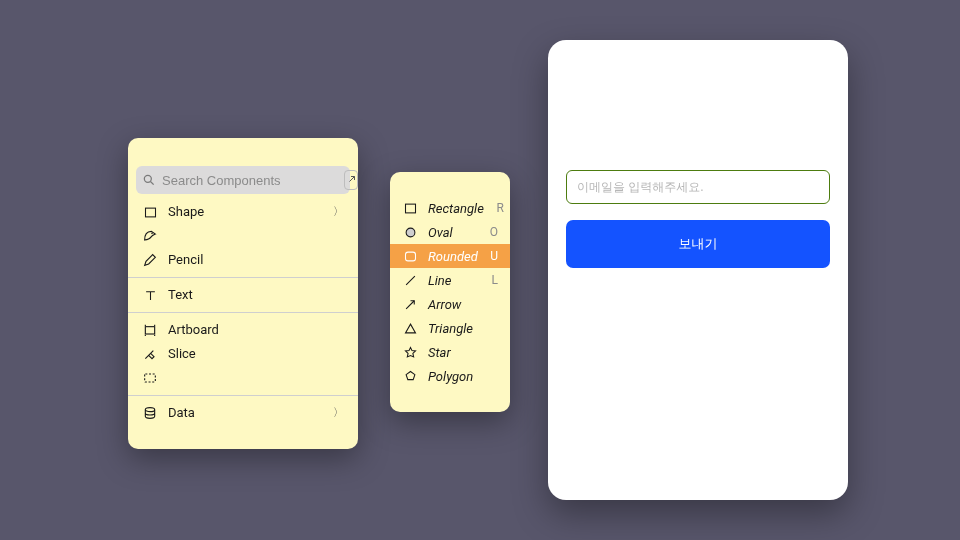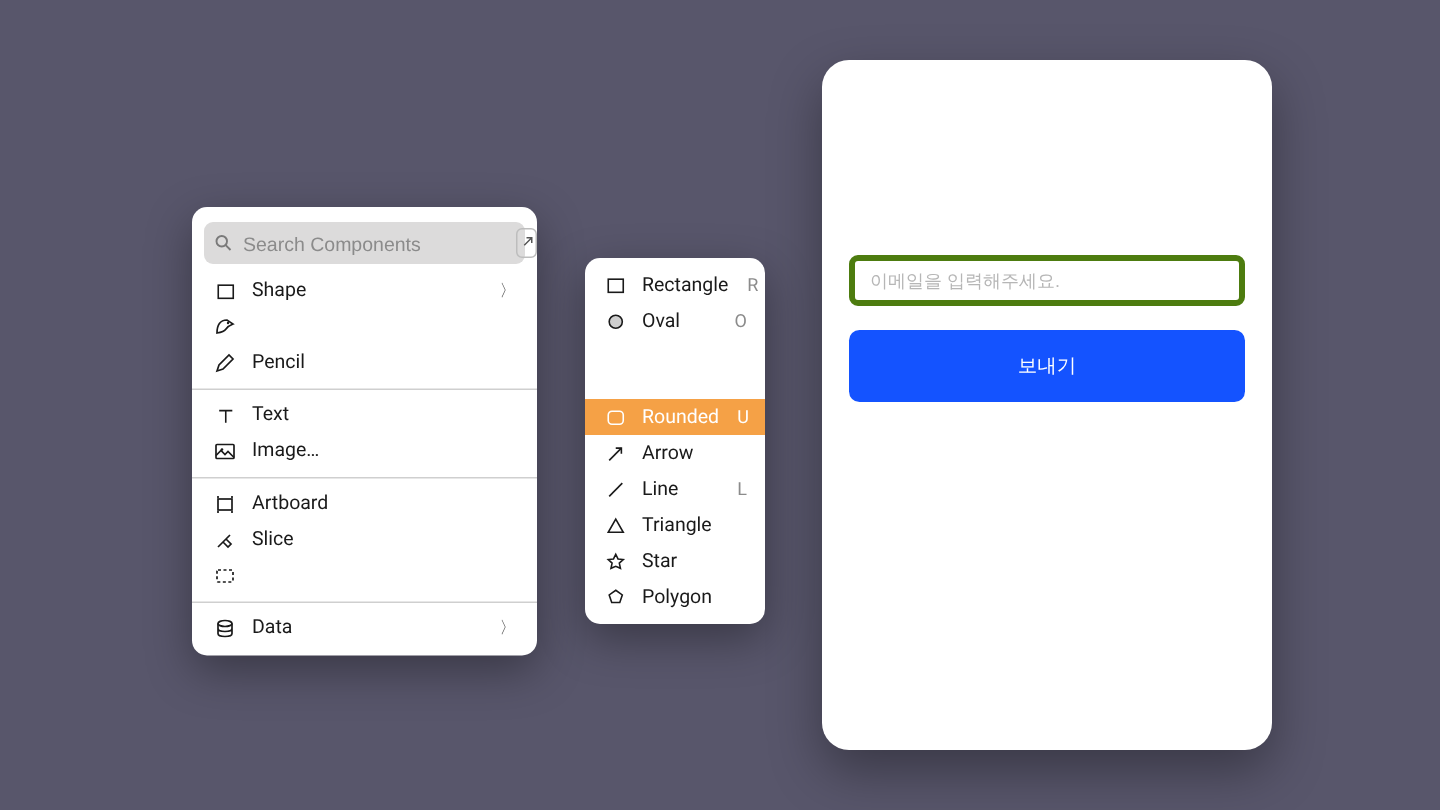--- a/index.html
+++ b/index.html
@@ -5,24 +5,24 @@
   * { box-sizing: border-box; margin: 0; padding: 0; }
   body {
     width: 960px; height: 540px;
     background: #58566b;
     font-family: -apple-system, "Segoe UI", Roboto, sans-serif;
     position: relative;
     overflow: hidden;
   }
   .panel {
     position: absolute;
-    background: #ffffff;
+    background: #fef9c3;
     border-radius: 10px;
     box-shadow: 0 10px 30px rgba(0,0,0,.35);
-    padding: 6px 0;
+    padding: 24px 0;
   }
   
   #insert-panel { left: 128px; top: 138px; width: 230px; }
   .search-row {
     margin: 4px 8px 6px 8px;
     display: flex; align-items: center;
     background: #dcdbdb;
     border-radius: 6px;
     padding: 4px 6px;
     gap: 6px;
@@ -50,35 +50,35 @@
   
   #shape-submenu { left: 390px; top: 172px; width: 120px; }
   .sub {
     display:flex; align-items:center;
     padding:4px 12px;
     font-size:13px; color:#1a1a1a;
     gap:10px;
     cursor:pointer;
   }
   .sub .icon { width:16px; height:16px; display:flex;align-items:center;justify-content:center;flex-shrink:0;}
-  .sub .label { flex:1; }
+  .sub .label { flex:1;font-style:italic; }
   .sub .key { font-size:12px; color:#8b8b8b; min-width:10px; text-align:right;}
-  .sub.active { background:#f5a146; color:#fff;margin-top:40px; }
+  .sub.active { background:#f5a146; color:#fff; }
   .sub.active .key { color:#fff; }
   
   #device {
     position:absolute; left:548px; top:40px;
     width:300px; height:460px;
     background:#fff; border-radius:18px;
     box-shadow:0 14px 34px rgba(0,0,0,.35);
     padding:130px 18px 0 18px;
   }
   #device input {
     width:100%; height:34px;
-    border:4px solid #4d7c0f; border-radius:6px;
+    border:1px solid #4d7c0f; border-radius:6px;
     padding:0 10px; font-size:12px; color:#333;
     outline:none;
   }
   #device input::placeholder { color:#b6b6b6; }
   #device button {
     margin-top:16px;
     width:100%; height:48px;
     background:#1453ff; color:#fff;
     border:none; border-radius:7px;
     font-size:13px; cursor:pointer;
@@ -131,30 +131,20 @@
       </div>
       <div class="sep"></div>
       <div class="item">
         <span class="icon">
           <svg width="15" height="15" viewBox="0 0 24 24">
             <path d="M5 6h14 M12 6v13" stroke="#1a1a1a" stroke-width="1.7" fill="none"></path>
           </svg>
         </span>
         <span class="label">Text</span>
       </div>
-      <div class="item">
-        <span class="icon">
-          <svg width="16" height="16" viewBox="0 0 24 24">
-            <rect x="3" y="5" width="18" height="14" rx="1" stroke="#1a1a1a" stroke-width="1.7" fill="none"></rect>
-            <path d="M3 16 l5 -5 4 4 3 -3 6 6" stroke="#1a1a1a" stroke-width="1.7" fill="none"></path>
-            <circle cx="9" cy="10" r="1.3" fill="#1a1a1a"></circle>
-          </svg>
-        </span>
-        <span class="label">Image…</span>
-      </div>
       <div class="sep"></div>
       <div class="item">
         <span class="icon">
           <svg width="16" height="16" viewBox="0 0 24 24">
             <rect x="5" y="7" width="14" height="11" stroke="#1a1a1a" stroke-width="1.7" fill="none"></rect>
             <path d="M5 4v2 M19 4v2 M5 21v-2 M19 21v-2" stroke="#1a1a1a" stroke-width="1.7" fill="none"></path>
           </svg>
         </span>
         <span class="label">Artboard</span>
       </div>
@@ -211,35 +201,35 @@
         <svg width="15" height="15" viewBox="0 0 24 24">
           <rect x="4" y="5" width="16" height="14" rx="4" stroke="#ffffff" stroke-width="1.7" fill="none"></rect>
         </svg>
       </span>
       <span class="label">Rounded</span>
       <span class="key">U</span>
     </div>
     <div class="sub">
       <span class="icon">
         <svg width="15" height="15" viewBox="0 0 24 24">
+          <line x1="5" y1="19" x2="19" y2="5" stroke="#1a1a1a" stroke-width="1.7" fill="none"></line>
+        </svg>
+      </span>
+      <span class="label">Line</span>
+      <span class="key">L</span>
+    </div>
+    <div class="sub">
+      <span class="icon">
+        <svg width="15" height="15" viewBox="0 0 24 24">
           <line x1="5" y1="19" x2="18" y2="6" stroke="#1a1a1a" stroke-width="1.7" fill="none"></line>
           <path d="M12 6h6v6" stroke="#1a1a1a" stroke-width="1.7" fill="none"></path>
         </svg>
       </span>
       <span class="label">Arrow</span>
       <span class="key"></span>
-    </div>
-    <div class="sub">
-      <span class="icon">
-        <svg width="15" height="15" viewBox="0 0 24 24">
-          <line x1="5" y1="19" x2="19" y2="5" stroke="#1a1a1a" stroke-width="1.7" fill="none"></line>
-        </svg>
-      </span>
-      <span class="label">Line</span>
-      <span class="key">L</span>
     </div>
     <div class="sub">
       <span class="icon">
         <svg width="15" height="15" viewBox="0 0 24 24">
           <path d="M12 5 L20 19 H4 Z" stroke="#1a1a1a" stroke-width="1.7" fill="none"></path>
         </svg>
       </span>
       <span class="label">Triangle</span>
       <span class="key"></span>
     </div>

